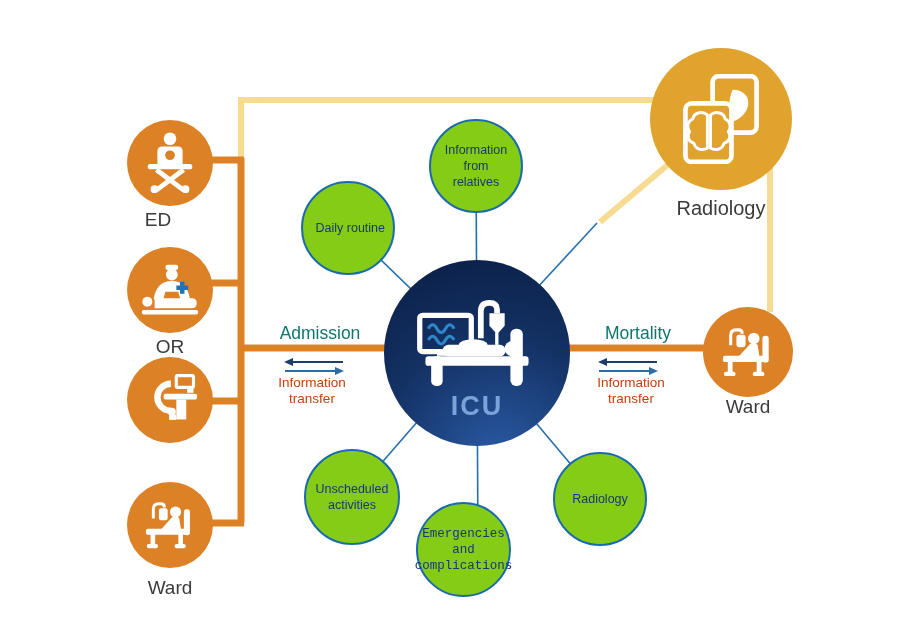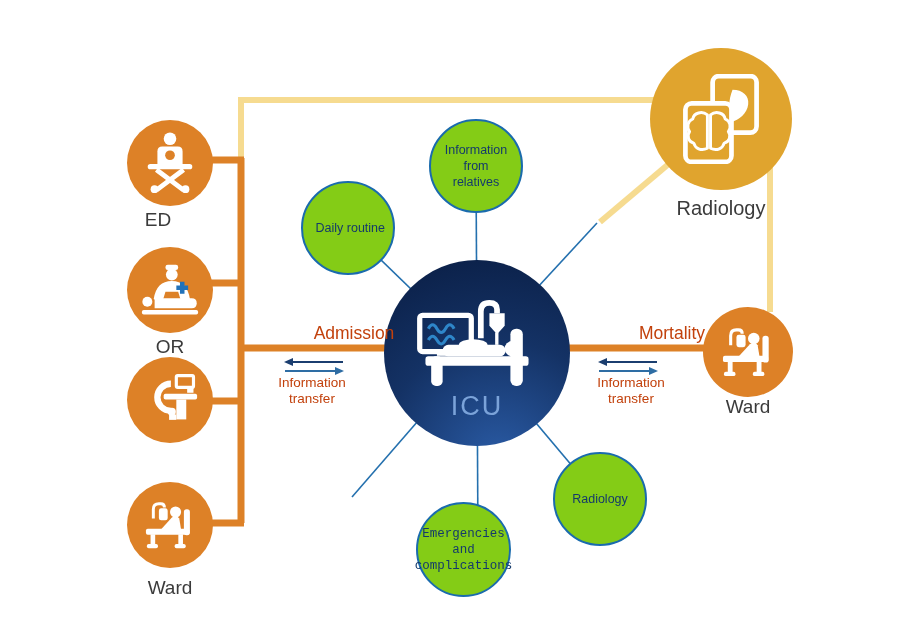--- a/index.html
+++ b/index.html
@@ -3,23 +3,23 @@
 <meta charset="utf-8">
 <style>
   html,body{margin:0;padding:0;background:#ffffff;font-family:"Liberation Sans",sans-serif;}
   #canvas{position:relative;width:900px;height:636px;background:#ffffff;overflow:hidden;}
   svg.lines{position:absolute;left:0;top:0;}
   .node{position:absolute;border-radius:50%;display:flex;flex-direction:column;align-items:center;justify-content:center;box-sizing:border-box;}
   .factor{background:#84cc16;border:2px solid #1A6BAD;color:#143A6B;font-size:12.5px;font-weight:500;text-align:center;line-height:1.28;}
   .orange-node{background:#DD8127;}
   .gold-node{background:#E0A42E;}
   .icu-node{background:radial-gradient(circle at 62% 108%, #2A5BA5 0%, #143265 52%, #0B2048 92%);}
-  .icu-label{color:#7BA3D9;font-size:27px;font-weight:normal;letter-spacing:2px;margin-top:1px;}
+  .icu-label{color:#7BA3D9;font-size:27px;font-weight:bold;letter-spacing:2px;margin-top:1px;}
   .side-label{position:absolute;text-align:center;color:#3B3B3B;font-size:19px;}
-  .flow-label{position:absolute;text-align:center;color:#c2410c;font-size:17.5px;padding-left:34px;}
+  .flow-label{position:absolute;text-align:center;color:#0f766e;font-size:17.5px;}
   .transfer-label{position:absolute;text-align:center;color:#c2410c;font-size:13.5px;line-height:1.18;}
   .arrows{position:absolute;}
 </style>
 </head>
 <body>
 
 <div id="canvas">
 
   <svg class="lines" width="900" height="636" viewBox="0 0 900 636">
 
@@ -100,20 +100,23 @@
     </svg>
   </div>
   <div class="side-label" style="left:120px;top:577px;width:100px;">Ward</div>
 
   <div class="node factor" style="left:301px;top:181px;width:94px;height:94px;padding:0 8px;align-items:flex-end;">
     <span>Daily routine</span>
   </div>
   <div class="node factor" style="left:429px;top:119px;width:94px;height:94px;padding:0 10px;">
     <span>Information from relatives</span>
   </div>
+  <div class="node factor" style="left:304px;top:449px;width:96px;height:96px;padding:0 8px;">
+    <span>Unscheduled activities</span>
+  </div>
   <div class="node factor" style="left:416px;top:502px;width:95px;height:95px;padding:0 3px;font-family:Liberation Mono, monospace;">
     <span>Emergencies and complications</span>
   </div>
   <div class="node factor" style="left:553px;top:452px;width:94px;height:94px;padding:0 8px;">
     <span>Radiology</span>
   </div>
 
   <div class="node icu-node" style="left:384px;top:260px;width:186px;height:186px;">
     <svg width="126" height="96" viewBox="0 0 132 100" style="margin-top:10px;">
       <rect x="6" y="22" width="54" height="38" rx="3" fill="none" stroke="#fff" stroke-width="5.5"></rect>

